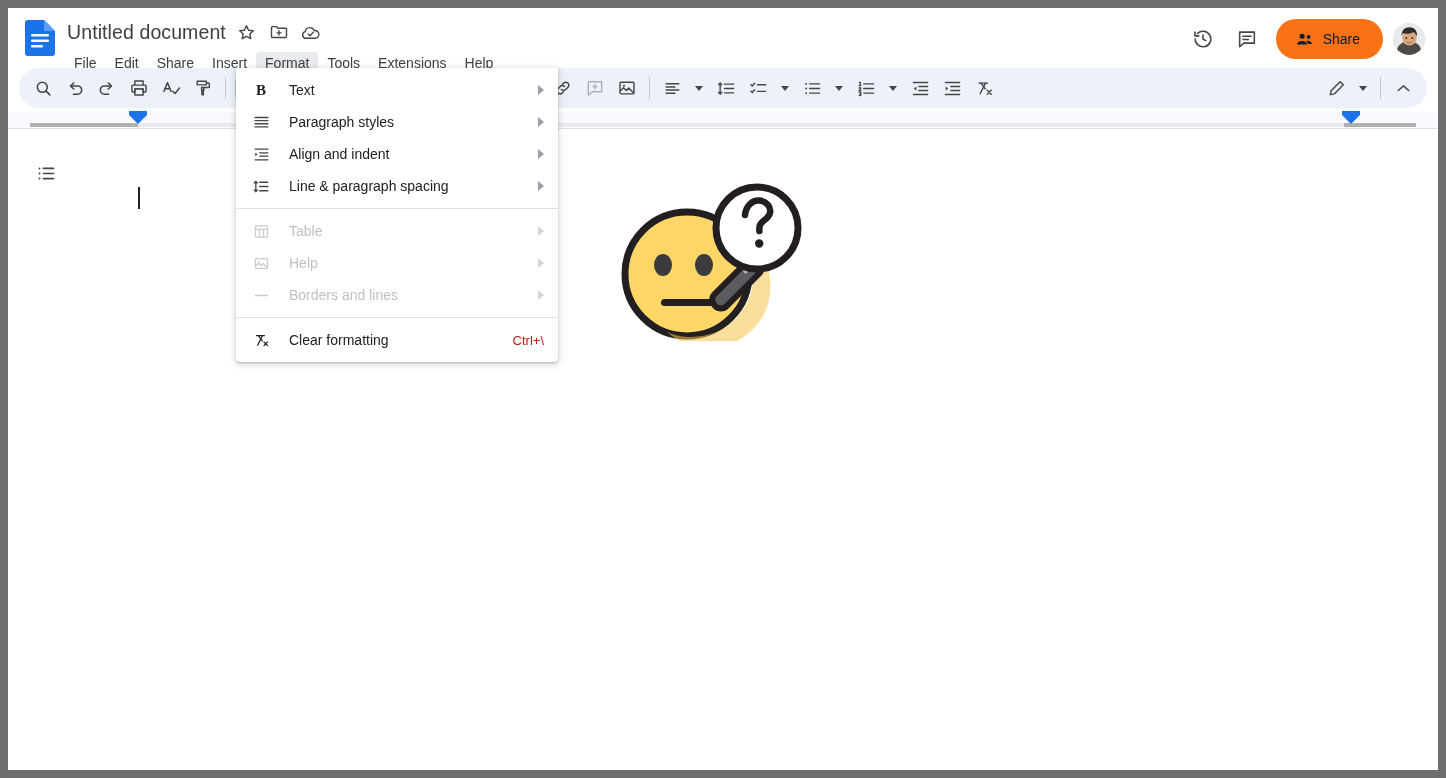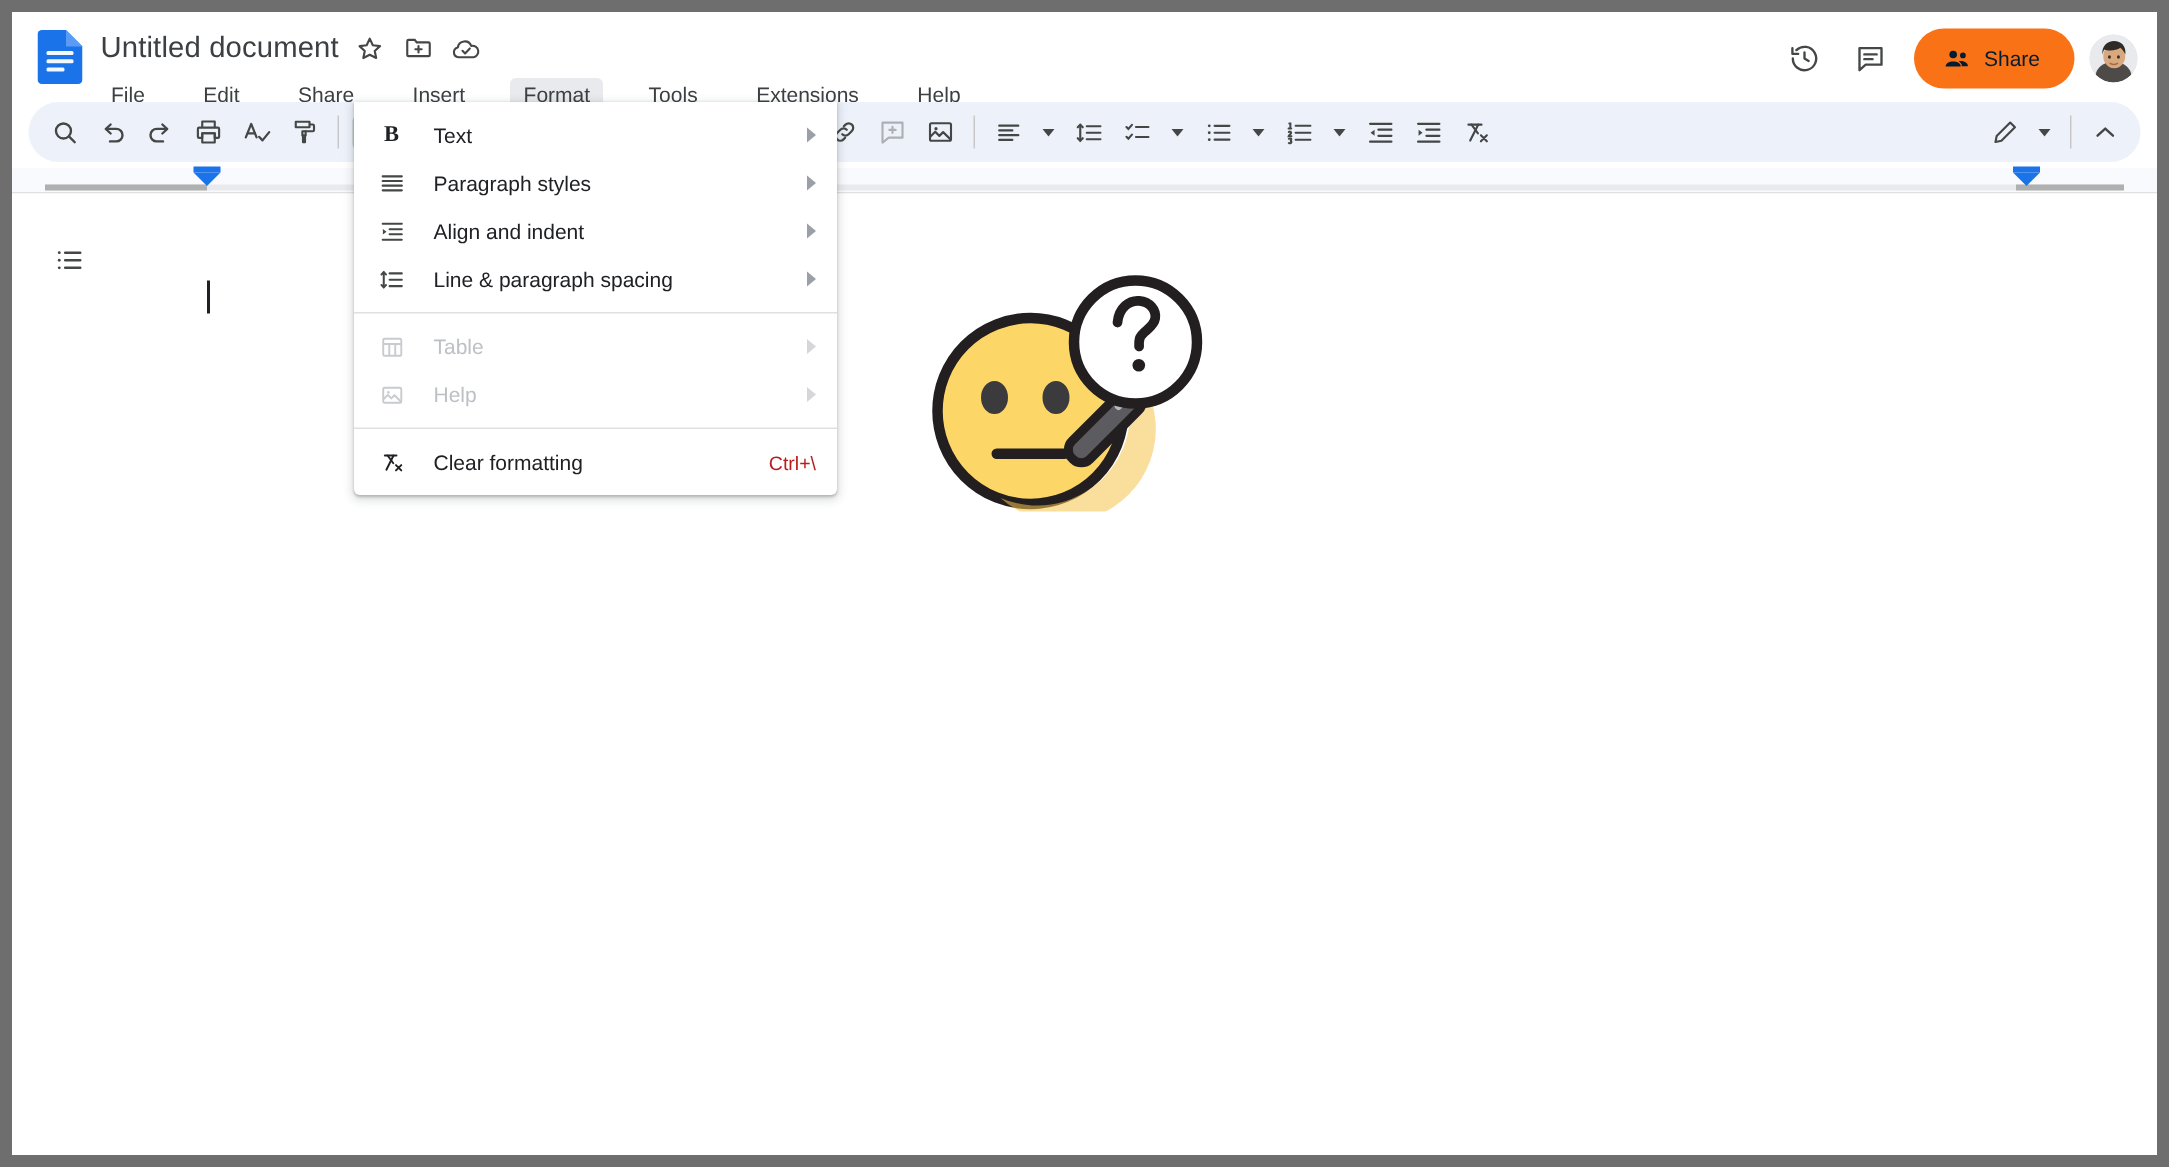--- a/index.html
+++ b/index.html
@@ -39,21 +39,21 @@
   }
   .title-icon {
     width: 28px; height: 28px;
     display: flex; align-items: center; justify-content: center;
     cursor: pointer; margin-left: 4px;
   }
   .title-icon svg { display: block; }
 
   .menubar {
     position: absolute; left: 57px; top: 44px;
-    display: flex; align-items: center; gap: 21px;
+    display: flex; align-items: center;
   }
   .menu-item {
     font-size: 14px; color: #3c4043;
     padding: 2px 9px;
     border-radius: 4px;
     cursor: pointer;
     line-height: 19px;
     white-space: nowrap;
   }
   .menu-item.active { background: #e8eaed; }
@@ -638,20 +638,29 @@
         <svg width="17" height="17" viewBox="0 0 24 24" stroke="#c8cbcf" stroke-width="1.8" fill="none" stroke-linejoin="round">
           <rect x="3.5" y="5" width="17" height="14" rx="1.2"></rect>
           <path d="M3.5 16l4.3-4.3 3.3 3.3 3-3 6.4 6.3"></path>
           <circle cx="8.4" cy="9.3" r="1.2" fill="#c8cbcf" stroke="none"></circle>
         </svg>
       </span>
       <span class="dd-label">Help</span>
       <span class="dd-arrow"></span>
     </div>
 
+    <div class="dd-item dd-disabled">
+      <span class="dd-icon">
+        <svg width="17" height="17" viewBox="0 0 24 24" stroke="#c8cbcf" stroke-width="2" stroke-linecap="round">
+          <path d="M3.5 12h17"></path>
+        </svg>
+      </span>
+      <span class="dd-label">Borders and lines</span>
+      <span class="dd-arrow"></span>
+    </div>
 
     <div class="dd-divider"></div>
 
     <div class="dd-item">
       <span class="dd-icon">
         <svg width="17" height="17" viewBox="0 0 24 24" stroke="#202124" stroke-width="1.8" stroke-linecap="round" fill="none">
           <path d="M5 5.2h11"></path>
             <path d="M7.6 5.2L13 12.5"></path>
             <path d="M13.2 5.2L6.5 18.6"></path>
           <path d="M15.5 14.2l5 5M20.5 14.2l-5 5"></path>

